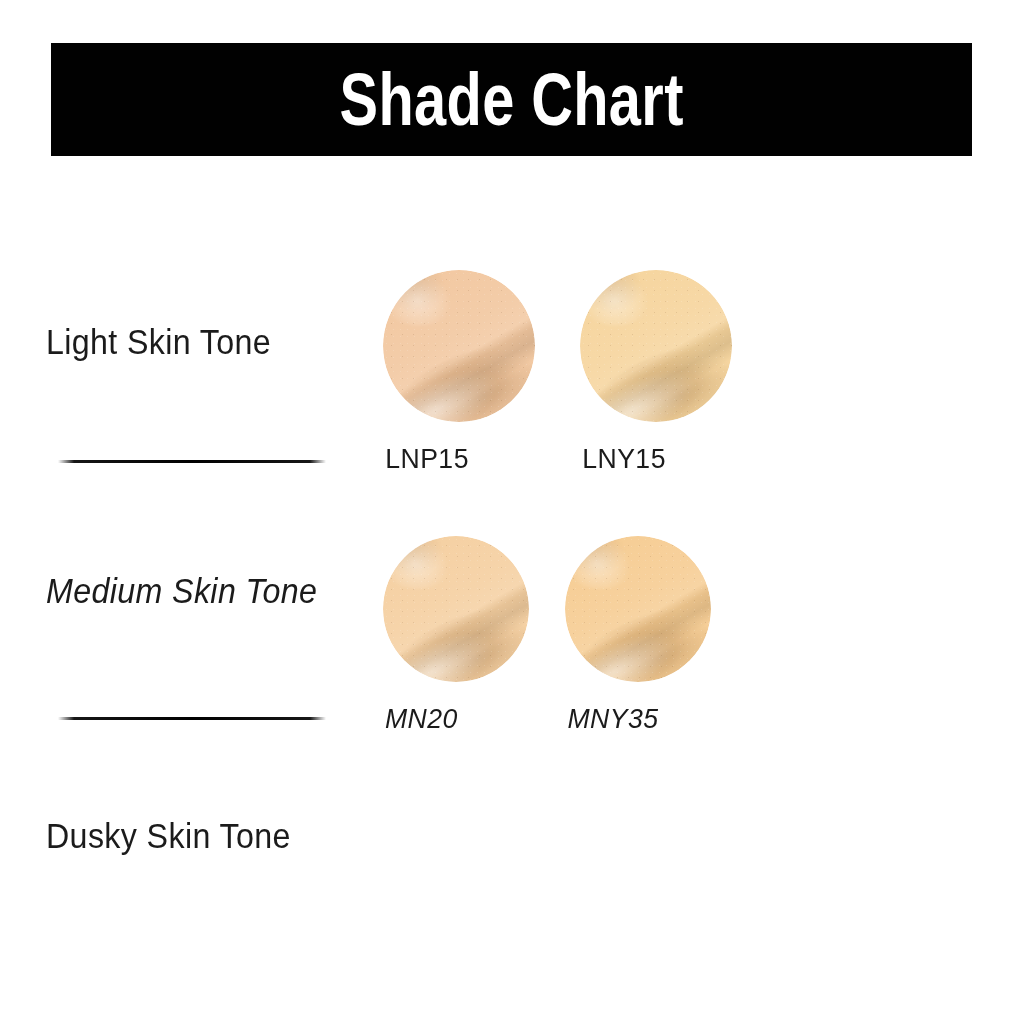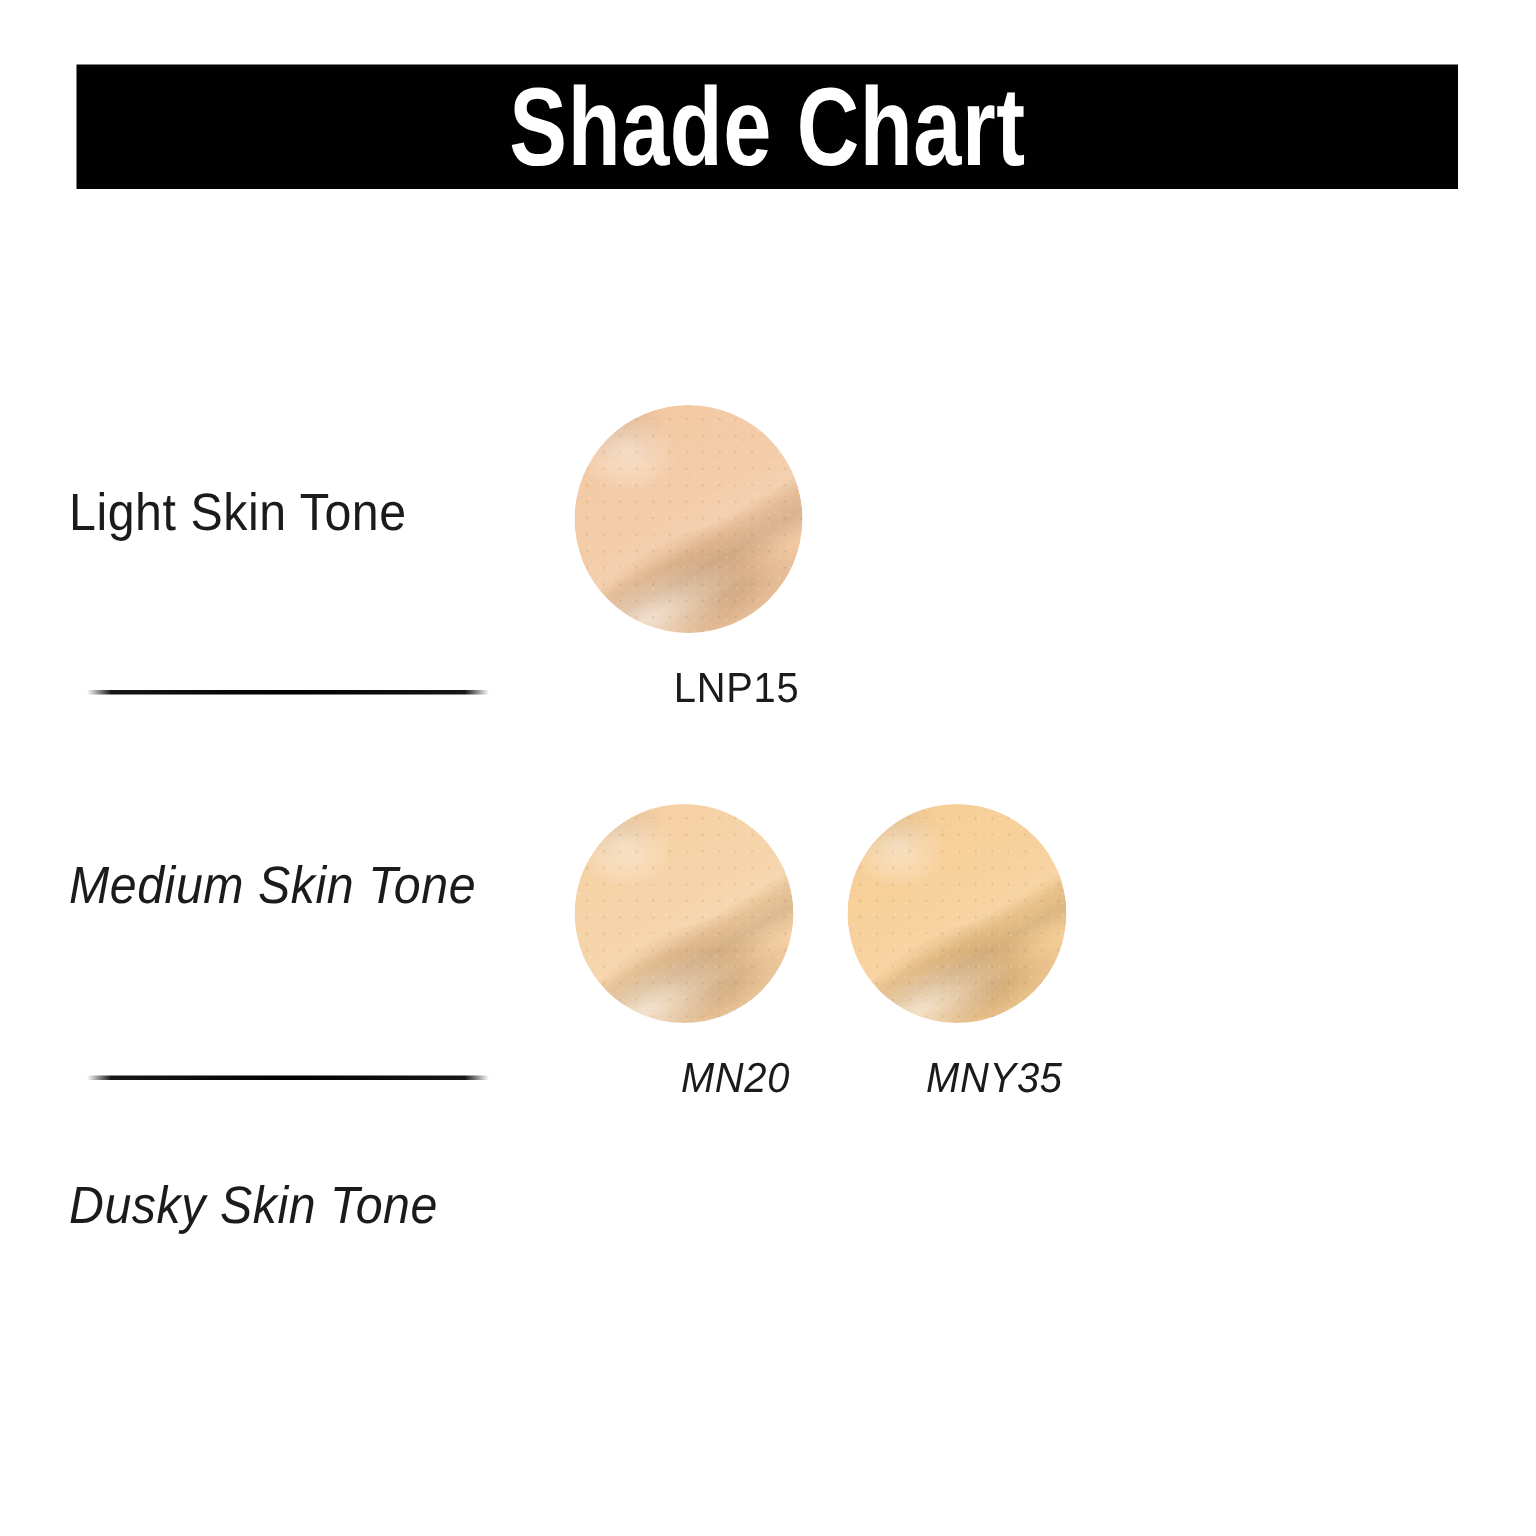--- a/index.html
+++ b/index.html
@@ -21,21 +21,21 @@
     height: 1024px;
     background: #ffffff;
   }
 
   
   .banner {
     position: absolute;
     left: 51px;
     top: 43px;
     width: 921px;
-    height: 83px;
+    height: 113px;
     background: #010101;
     display: flex;
     align-items: center;
     justify-content: center;
   }
   .banner-title {
     color: #ffffff;
     font-family: "Liberation Sans Narrow", "Liberation Sans", sans-serif;
     font-size: 74px;
     font-weight: bold;
@@ -47,21 +47,21 @@
   }
 
   
   .tone-row {
     position: absolute;
     left: 0;
     width: 904px;
   }
   .row-light  { top: 262px; height: 200px; }
   .row-medium { top: 528px; height: 200px; font-style: italic; }
-  .row-dusky  { top: 736px; height: 200px; font-style: italic; }
+  .row-dusky  { top: 768px; height: 200px; }
 
   .tone-label {
     position: absolute;
     left: 46px;
     width: 300px;
     color: #1b1b1b;
     font-family: "Liberation Sans Narrow", "Liberation Sans", sans-serif;
     font-size: 35px;
     font-weight: 400;
     letter-spacing: 0.4px;
@@ -79,21 +79,21 @@
     display: flex;
     align-items: flex-start;
   }
   .row-light  .swatch-group { left: 383px; top: 8px;  gap: 45px; }
   .row-medium .swatch-group { left: 383px; top: 8px;  gap: 36px; }
   .row-dusky  .swatch-group { left: 383px; top: 6px;  gap: 36px; }
 
   .swatch {
     display: flex;
     flex-direction: column;
-    align-items: flex-end;
+    align-items: flex-start;
   }
 
   .disc {
     width: 152px;
     height: 152px;
     border-radius: 50%;
     position: relative;
     overflow: hidden;
   }
   .row-medium .disc,
@@ -204,20 +204,30 @@
         <div class="disc">
           <div class="tex-base" style="background: rgb(242, 199, 159);"></div>
           <div class="tex-diag"></div>
           <div class="tex-topleft"></div>
           <div class="tex-crumb"></div>
           <div class="tex-grain"></div>
         </div>
         <div class="shade-code">LNP15</div>
       </div>
 
+      <div class="swatch">
+        <div class="disc">
+          <div class="tex-base" style="background: rgb(246, 212, 156);"></div>
+          <div class="tex-diag"></div>
+          <div class="tex-topleft"></div>
+          <div class="tex-crumb"></div>
+          <div class="tex-grain"></div>
+        </div>
+        <div class="shade-code">LNY15</div>
+      </div>
 
     </div>
   </div>
 
   <div class="divider divider-1"></div>
 
   <div class="tone-row row-medium">
     <div class="tone-label">Medium Skin Tone</div>
     <div class="swatch-group">
 

